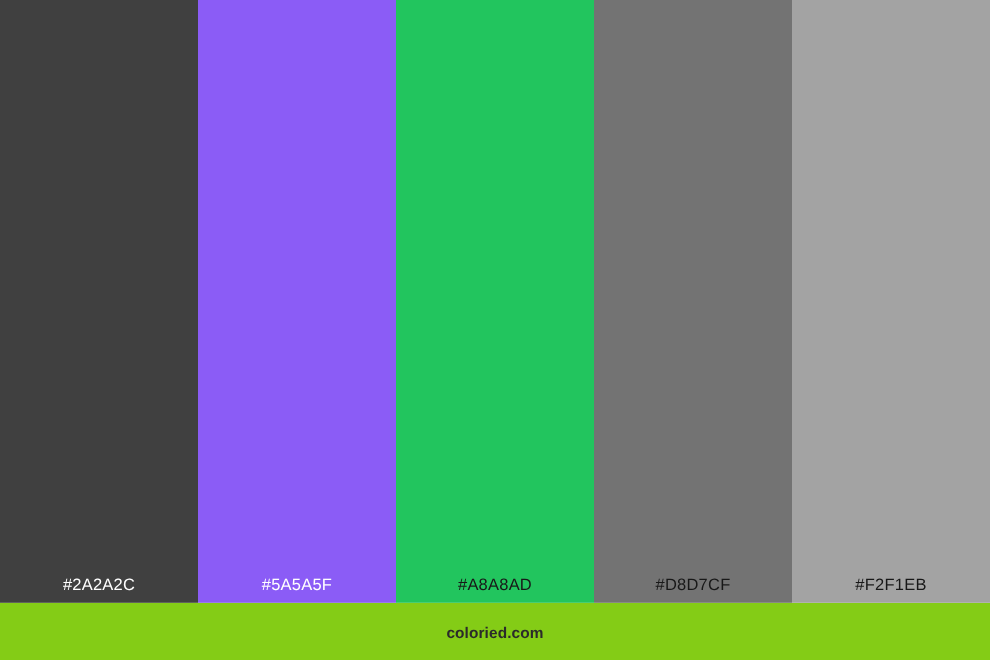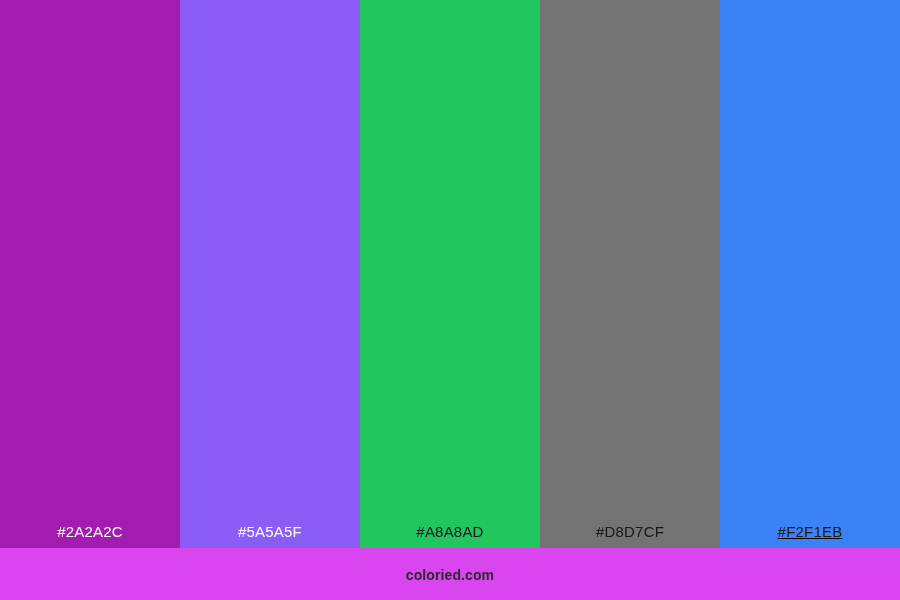--- a/index.html
+++ b/index.html
@@ -48,21 +48,21 @@
   }
   .swatch-label.on-dark {
     color: #ffffff;
   }
   .swatch-label.on-light {
     color: #181818;
   }
   .footer {
     flex: 1 1 auto;
     width: 900px;
-    background: #d946ef;
+    background: #84cc16;
     display: flex;
     align-items: center;
     justify-content: center;
   }
   .footer-brand {
     font-family: "Liberation Sans", sans-serif;
     font-size: 14px;
     font-weight: bold;
     color: #2b2b2b;
     letter-spacing: 0.1px;
@@ -70,37 +70,37 @@
     margin-top: 1px;
   }
 </style>
 </head>
 <body>
 
 <div class="palette-page">
 
   <div class="swatch-strip">
 
-    <div class="swatch" style="background-color: #a21caf;">
+    <div class="swatch" style="background-color: #404040;">
       <span class="swatch-label on-dark">#2A2A2C</span>
     </div>
 
     <div class="swatch" style="background-color: #8b5cf6;">
       <span class="swatch-label on-dark">#5A5A5F</span>
     </div>
 
     <div class="swatch" style="background-color: #22c55e;">
       <span class="swatch-label on-light">#A8A8AD</span>
     </div>
 
     <div class="swatch" style="background-color: #737373;">
       <span class="swatch-label on-light">#D8D7CF</span>
     </div>
 
-    <div class="swatch" style="background-color: #3b82f6; text-decoration: underline;">
+    <div class="swatch" style="background-color: #a3a3a3;">
       <span class="swatch-label on-light">#F2F1EB</span>
     </div>
 
   </div>
 
   <div class="footer">
     <span class="footer-brand">coloried.com</span>
   </div>
 
 </div>

